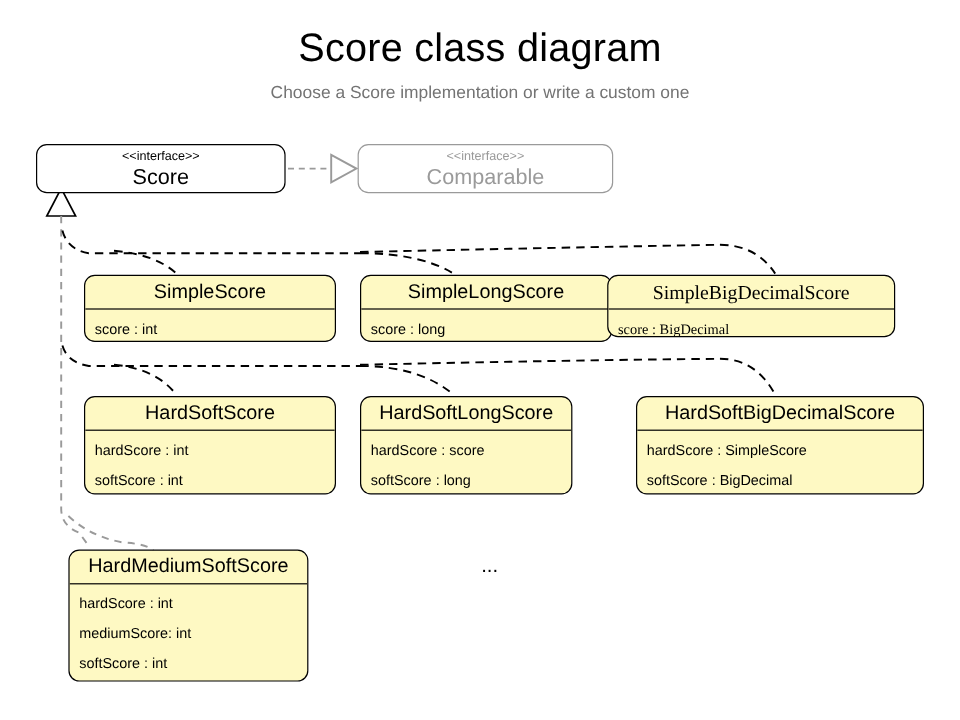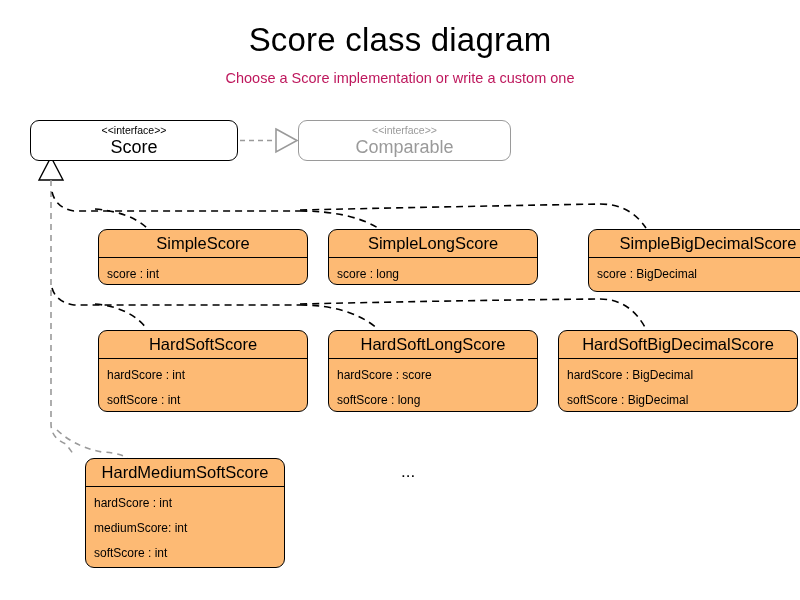--- a/index.html
+++ b/index.html
@@ -35,43 +35,42 @@
     line-height: 40px;
   }
   .subtitle {
     position: absolute;
     left: 0;
     top: 68px;
     width: 800px;
     text-align: center;
     font-size: 14.5px;
     font-weight: normal;
-    color: #be185d;
+    color: #737373;
     line-height: 20px;
   }
 
   
   #connectors {
     position: absolute;
     left: 0;
     top: 0;
     width: 800px;
     height: 600px;
     pointer-events: none;
   }
 
   
   .uml-box {
     position: absolute;
     box-sizing: border-box;
     border: 1.3px solid #000000;
     border-radius: 9px;
-    background: #fdba74;
+    background: #fef9c3;
     overflow: hidden;
-    margin-left: 28px;
   }
   .uml-box .box-header {
     box-sizing: border-box;
     width: 100%;
     text-align: center;
     font-size: 16.5px;
     line-height: 19px;
     padding: 4px 2px 4px 2px;
     white-space: nowrap;
   }
@@ -175,51 +174,51 @@
   </div>
 
   <div class="uml-box" style="left:300px; top:229px; width:210px; height:56px;">
     <div class="box-header">SimpleLongScore</div>
     <div class="divider"></div>
     <div class="box-attrs">
       <div class="attr">score : long</div>
     </div>
   </div>
 
-  <div class="uml-box" style="left:560px; top:229px; width:240px; height:63px;">
+  <div class="uml-box" style="left:506px; top:229px; width:240px; height:52px;font-family:Liberation Serif, serif;">
     <div class="box-header">SimpleBigDecimalScore</div>
     <div class="divider"></div>
     <div class="box-attrs">
       <div class="attr">score : BigDecimal</div>
     </div>
   </div>
 
   <div class="uml-box" style="left:70px; top:330px; width:210px; height:82px;">
     <div class="box-header">HardSoftScore</div>
     <div class="divider"></div>
     <div class="box-attrs">
       <div class="attr">hardScore : int</div>
       <div class="attr">softScore : int</div>
     </div>
   </div>
 
-  <div class="uml-box" style="left:300px; top:330px; width:210px; height:82px;">
+  <div class="uml-box" style="left:300px; top:330px; width:177px; height:82px;">
     <div class="box-header">HardSoftLongScore</div>
     <div class="divider"></div>
     <div class="box-attrs">
       <div class="attr">hardScore : score</div>
       <div class="attr">softScore : long</div>
     </div>
   </div>
 
   <div class="uml-box" style="left:530px; top:330px; width:240px; height:82px;">
     <div class="box-header">HardSoftBigDecimalScore</div>
     <div class="divider"></div>
     <div class="box-attrs">
-      <div class="attr">hardScore : BigDecimal</div>
+      <div class="attr">hardScore : SimpleScore</div>
       <div class="attr">softScore : BigDecimal</div>
     </div>
   </div>
 
   <div class="uml-box" style="left:57px; top:458px; width:200px; height:110px;">
     <div class="box-header">HardMediumSoftScore</div>
     <div class="divider"></div>
     <div class="box-attrs">
       <div class="attr">hardScore : int</div>
       <div class="attr">mediumScore: int</div>

